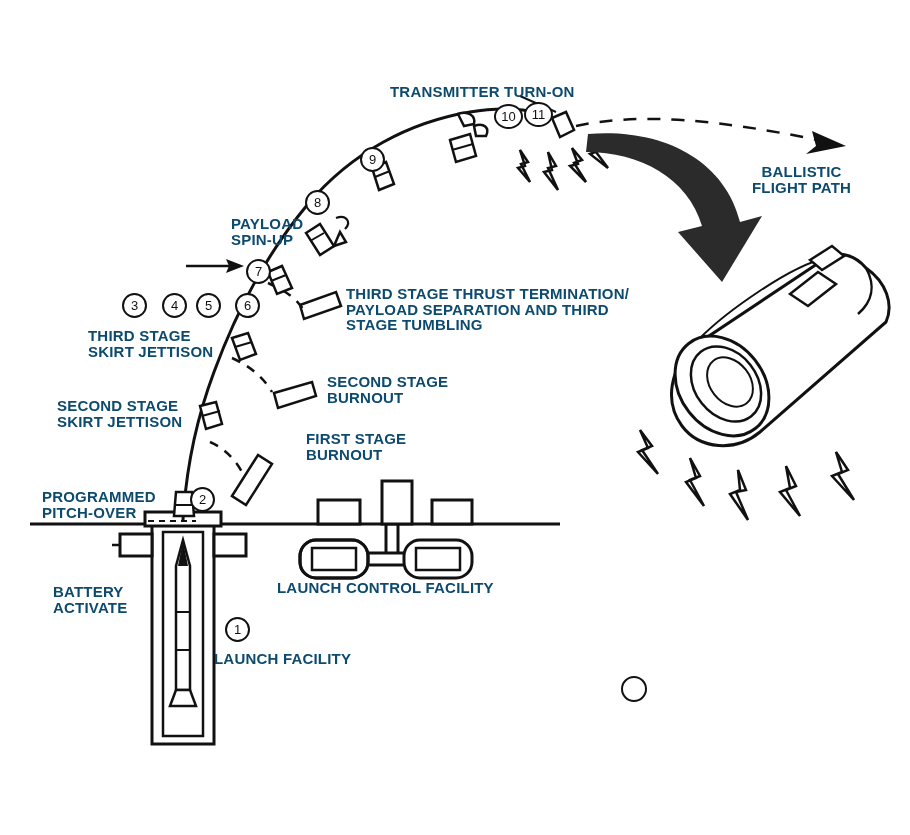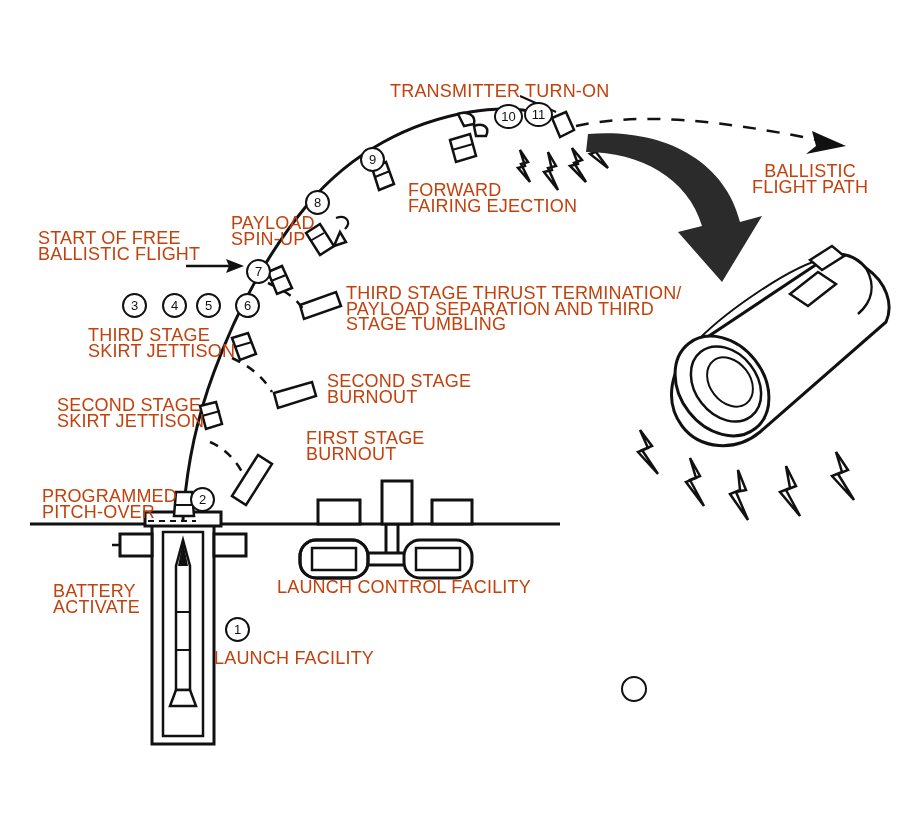--- a/index.html
+++ b/index.html
@@ -23,25 +23,25 @@
   #art {
     position: absolute;
     left: 0;
     top: 0;
     width: 910px;
     height: 835px;
   }
   .lbl {
     position: absolute;
     font-family: "Liberation Sans", sans-serif;
-    font-weight: normal;
-    font-size: 18px;
+    font-weight: bold;
+    font-size: 15px;
     line-height: 15.5px;
     letter-spacing: 0.2px;
-    color: #c2410c;
+    color: #0c4a6e;
     white-space: pre;
   }
   .num {
     position: absolute;
     width: 25px;
     height: 25px;
     border: 2px solid #111111;
     border-radius: 50%;
     box-sizing: border-box;
     font-family: "Liberation Sans", sans-serif;
@@ -257,28 +257,24 @@
       <line x1="520" y1="96" x2="556" y2="112" stroke-width="2"></line>
     </g>
 
   </svg>
 
   <div class="lbl" style="left:390px; top:84px;">TRANSMITTER TURN-ON</div>
 
   <div class="lbl" style="left:752px; top:164px;text-align:center;">BALLISTIC
 FLIGHT PATH</div>
 
-  <div class="lbl" style="left:408px; top:183px;">FORWARD
-FAIRING EJECTION</div>
 
   <div class="lbl" style="left:231px; top:216px;">PAYLOAD
 SPIN-UP</div>
 
-  <div class="lbl" style="left:38px; top:231px;">START OF FREE
-BALLISTIC FLIGHT</div>
 
   <div class="lbl" style="left:346px; top:286px;">THIRD STAGE THRUST TERMINATION/
 PAYLOAD SEPARATION AND THIRD
 STAGE TUMBLING</div>
 
   <div class="lbl" style="left:88px; top:328px;">THIRD STAGE
 SKIRT JETTISON</div>
 
   <div class="lbl" style="left:327px; top:374px;">SECOND STAGE
 BURNOUT</div>

